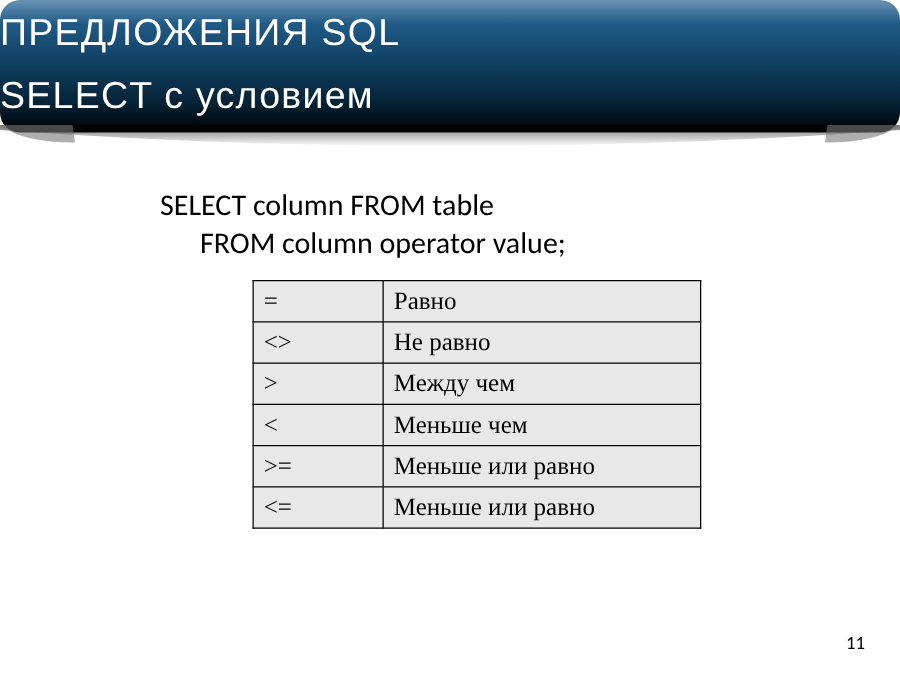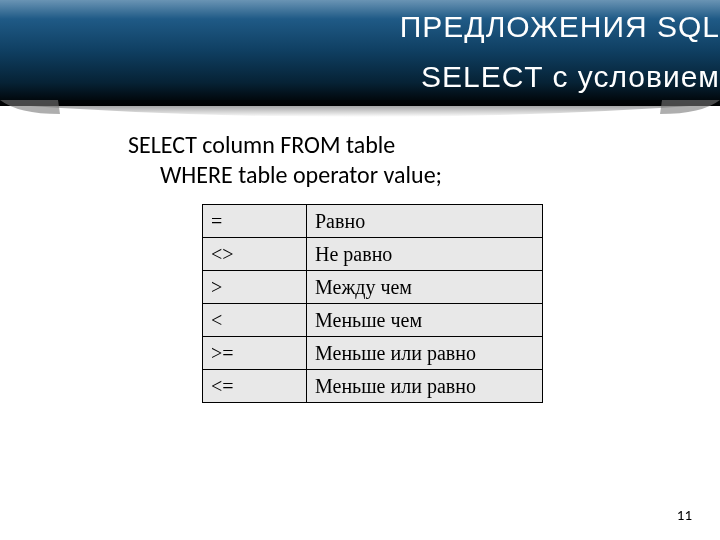--- a/index.html
+++ b/index.html
@@ -14,22 +14,23 @@
   .banner {
     position: relative;
     width: 100%;
     height: 106px;
     background: linear-gradient(to bottom,
       #6a94b4 0%,
       #1f5a86 18%,
       #0f3f62 48%,
       #062235 78%,
       #000000 100%);
-    text-align: right;
+    text-align: left;
     padding-top: 10px;
+    border-radius: 16px;
   }
   .banner .title1 {
     color: #ffffff;
     font-size: 30px;
     letter-spacing: 1px;
     font-weight: 400;
   }
   .banner .title2 {
     color: #ffffff;
     font-size: 30px;
@@ -44,21 +45,21 @@
     width: 100%;
     height: 28px;
     pointer-events: none;
   }
   .shadow-curve {
     position: absolute;
     width: 100%;
     height: 28px;
   }
   .code {
-    margin-top: 24px;
+    margin-top: 44px;
     margin-left: 128px;
     font-family: Calibri, Arial, sans-serif;
     font-size: 24px;
     color: #000;
     line-height: 1.25;
   }
   .code .line2 { padding-left: 32px; }
   .table {
     margin-top: 14px;
     margin-left: 202px;
@@ -68,21 +69,21 @@
     color: #000;
   }
   .table td {
     border: 1.5px solid #000;
     background: #e8e8e8;
     padding: 4px 8px;
     vertical-align: middle;
     height: 33px;
   }
   .table td.op { width: 104px; }
-  .table td.desc { width: 236px; }
+  .table td.desc { width: 254px; }
   .pagenum {
     position: absolute;
     right: 28px;
     bottom: 16px;
     font-size: 15px;
     color: #000000;
     font-family: Calibri, Arial, sans-serif;
   }
 </style>
 </head>
@@ -102,21 +103,21 @@
       </linearGradient>
     </defs>
     <path d="M0,0 L720,0 L720,4 Q360,30 0,4 Z" fill="url(#sg)"></path>
     <path d="M0,0 Q18,14 60,14 L58,0 Z" fill="rgba(120,120,120,0.6)"></path>
     <path d="M720,0 Q702,14 660,14 L662,0 Z" fill="rgba(120,120,120,0.6)"></path>
   </svg>
 </div>
 
 <div class="code">
   <div>SELECT column FROM table</div>
-  <div class="line2">WHERE table operator value;</div>
+  <div class="line2">FROM column operator value;</div>
 </div>
 
 <table class="table">
   <tbody>
     <tr>
       <td class="op">=</td>
       <td class="desc">Равно</td>
     </tr>
     <tr>
       <td class="op">&lt;&gt;</td>

